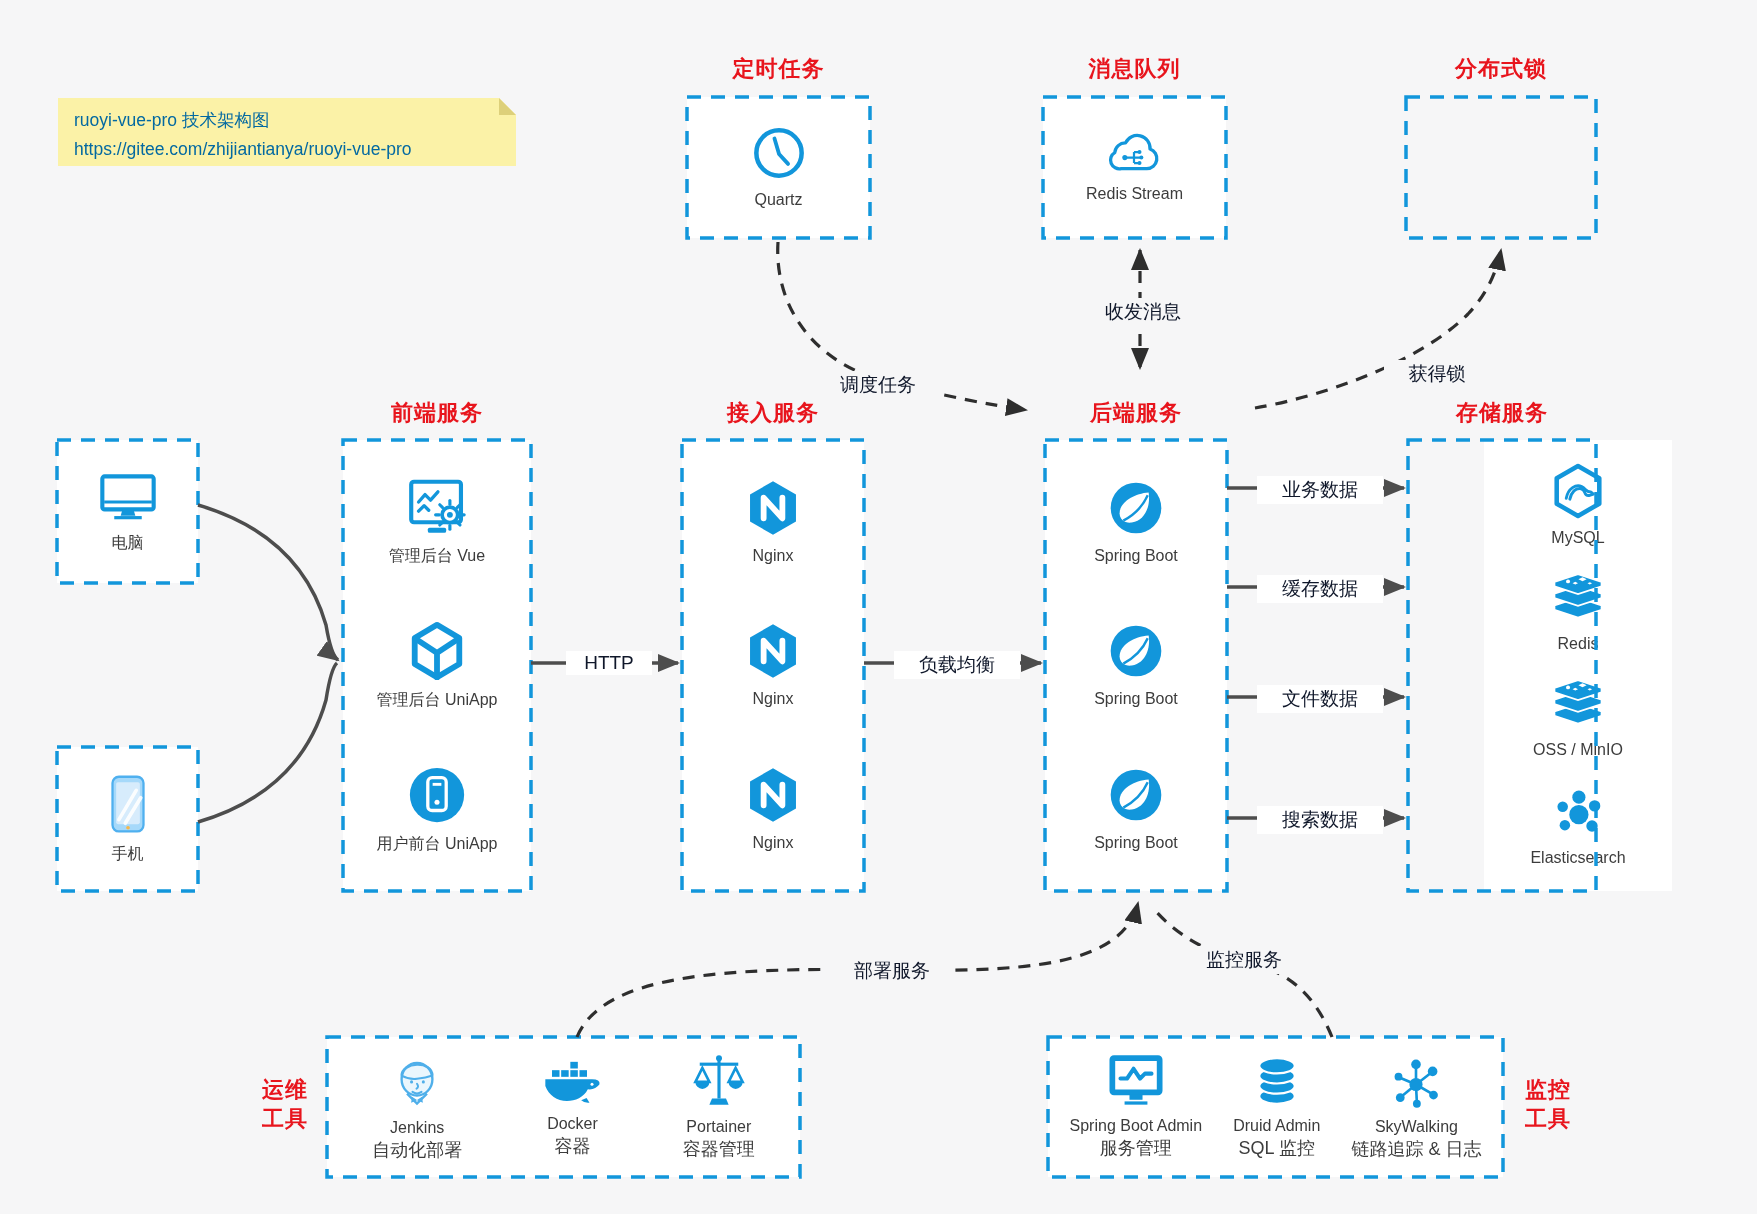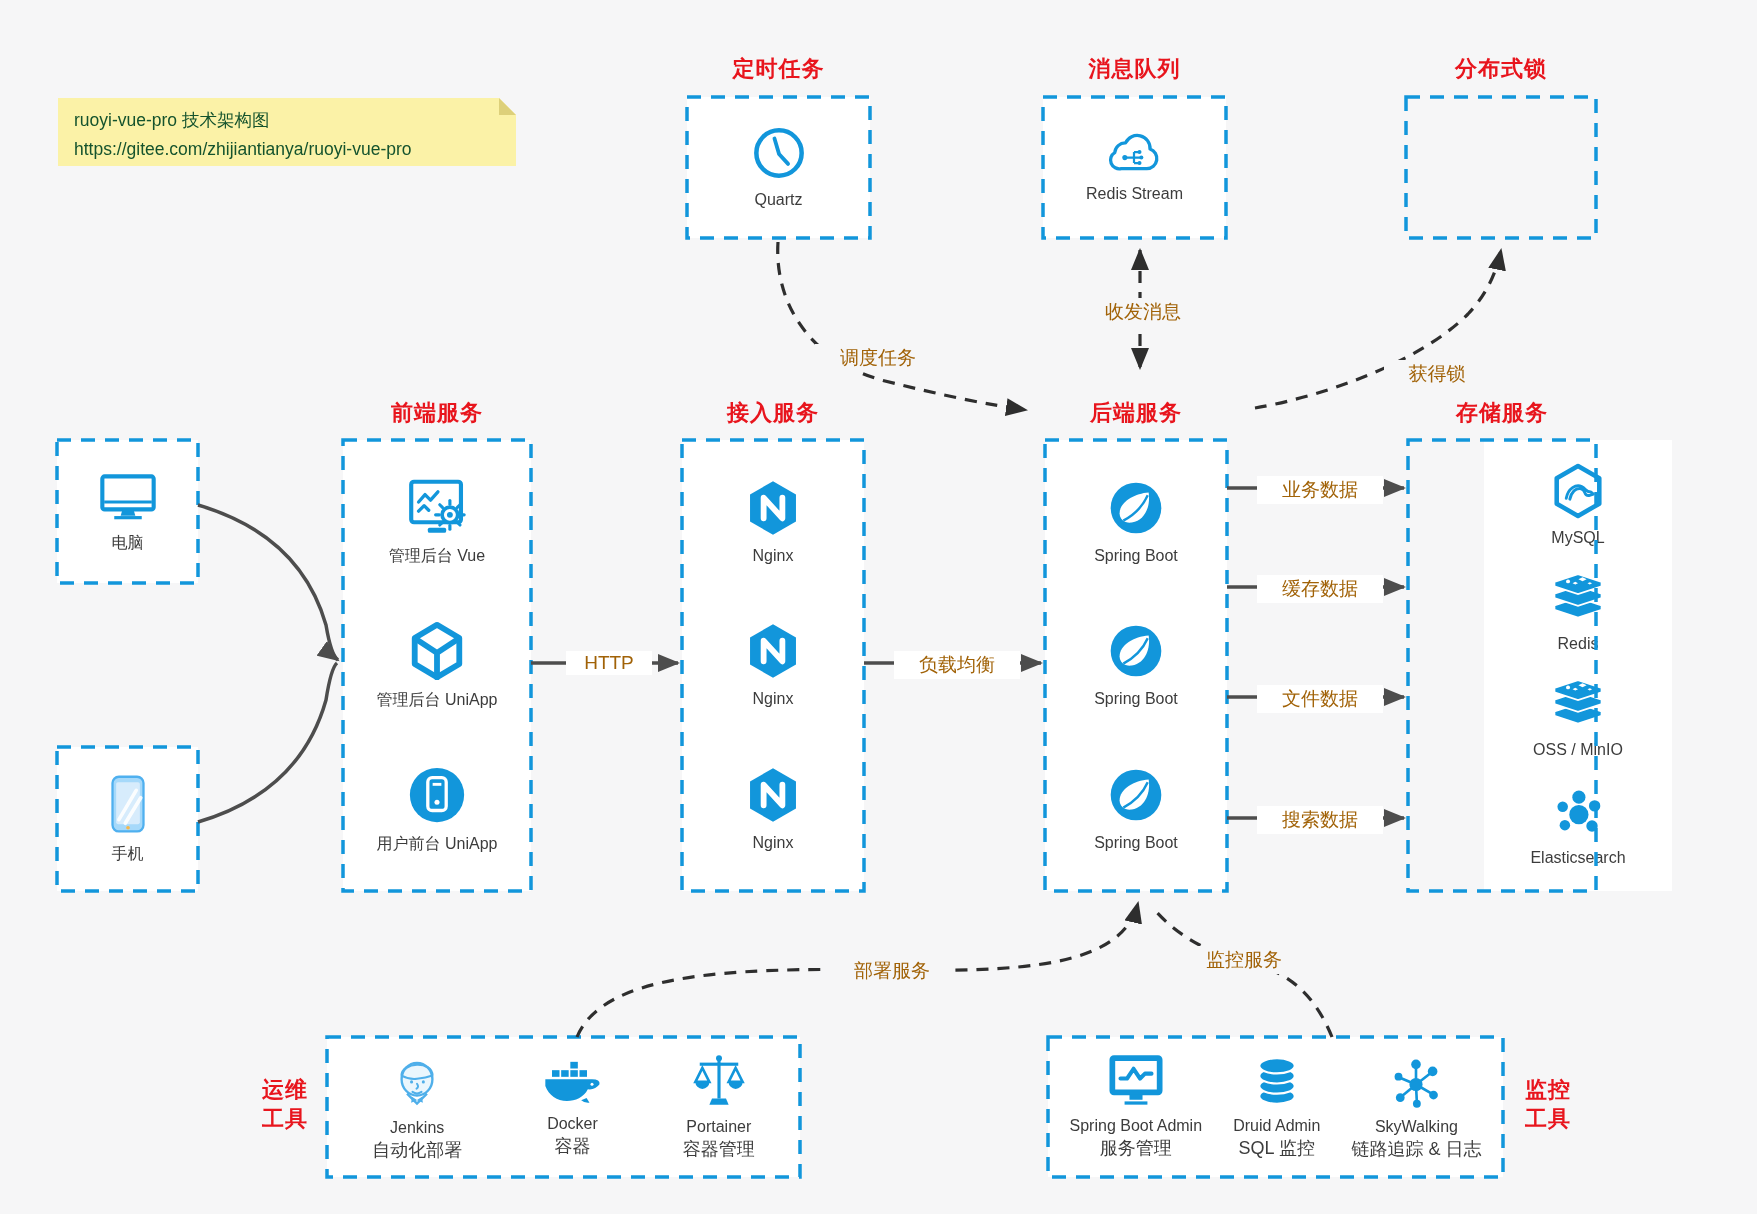--- a/index.html
+++ b/index.html
@@ -8,25 +8,25 @@
   .box{position:absolute;background:#fff;box-sizing:border-box;display:flex;flex-direction:column;
        align-items:center;justify-content:space-around;z-index:2;padding:10px 0;}
   .box.row{flex-direction:row;justify-content:space-around;align-items:center;padding:0 6px;}
   .node{display:flex;flex-direction:column;align-items:center;gap:7px;}
   .node svg{display:block;}
   .nlabel{font-size:16px;color:#3c3c3c;white-space:nowrap;text-align:center;line-height:1.35;}
   .ndesc{font-size:18px;color:#3c3c3c;white-space:nowrap;text-align:center;line-height:1.3;}
   .gtitle{position:absolute;color:#e8151d;font-size:22px;font-weight:bold;text-align:center;
           z-index:4;letter-spacing:1px;white-space:nowrap;}
   .gtitle .tline{line-height:1.3;}
-  .elabel{position:absolute;font-size:19px;color:#a16207;text-align:center;z-index:5;
+  .elabel{position:absolute;font-size:19px;color:#0f172a;text-align:center;z-index:5;
           background:#f6f6f7;padding:1px 3px;white-space:nowrap;}
   .elabel.white{background:#ffffff;}
   svg.overlay{position:absolute;left:0;top:0;z-index:3;pointer-events:none;}
-  .note{position:absolute;left:58px;top:98px;width:458px;height:68px;background:#fbf2a7;color:#14532d;
+  .note{position:absolute;left:58px;top:98px;width:458px;height:68px;background:#fbf2a7;color:#0369a1;
         font-size:17.5px;line-height:1.65;padding:8px 16px;box-sizing:border-box;z-index:2;}
   .note::before{content:"";position:absolute;top:0;right:0;width:0;height:0;
         border-top:17px solid #f6f6f7;border-left:17px solid transparent;}
   .note::after{content:"";position:absolute;top:0;right:0;width:0;height:0;
         border-bottom:17px solid #ddd07a;border-right:17px solid transparent;}
 </style>
 </head>
 <body>
 
 <div class="canvas">
@@ -395,19 +395,19 @@
       <path d="M1332 1037 C1315 995 1288 970 1243 961 C1208 953 1176 935 1153 908"></path>
     </g>
   </svg>
 
   <div class="elabel white" style="left:566px;top:651px;width:80px;">HTTP</div>
   <div class="elabel white" style="left:894px;top:651px;width:120px;">负载均衡</div>
   <div class="elabel white" style="left:1257px;top:476px;width:120px;">业务数据</div>
   <div class="elabel white" style="left:1257px;top:575px;width:120px;">缓存数据</div>
   <div class="elabel white" style="left:1257px;top:685px;width:120px;">文件数据</div>
   <div class="elabel white" style="left:1257px;top:806px;width:120px;">搜索数据</div>
-  <div class="elabel" style="left:815px;top:344px;width:120px;">调度任务</div>
+  <div class="elabel" style="left:815px;top:371px;width:120px;">调度任务</div>
   <div class="elabel" style="left:1080px;top:298px;width:120px;">收发消息</div>
   <div class="elabel" style="left:1384px;top:360px;width:100px;">获得锁</div>
   <div class="elabel" style="left:829px;top:957px;width:120px;">部署服务</div>
   <div class="elabel" style="left:1181px;top:946px;width:120px;">监控服务</div>
 
 </div>
 
 </body></html>

